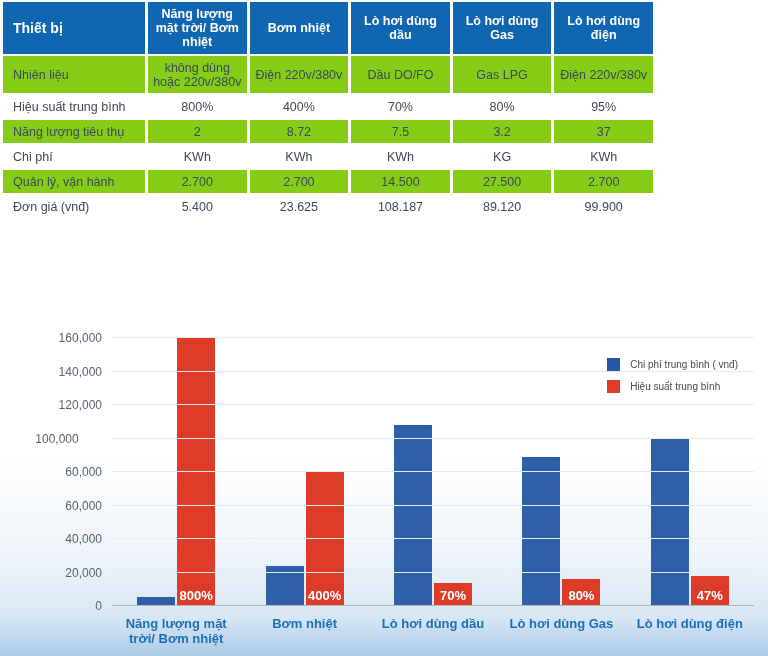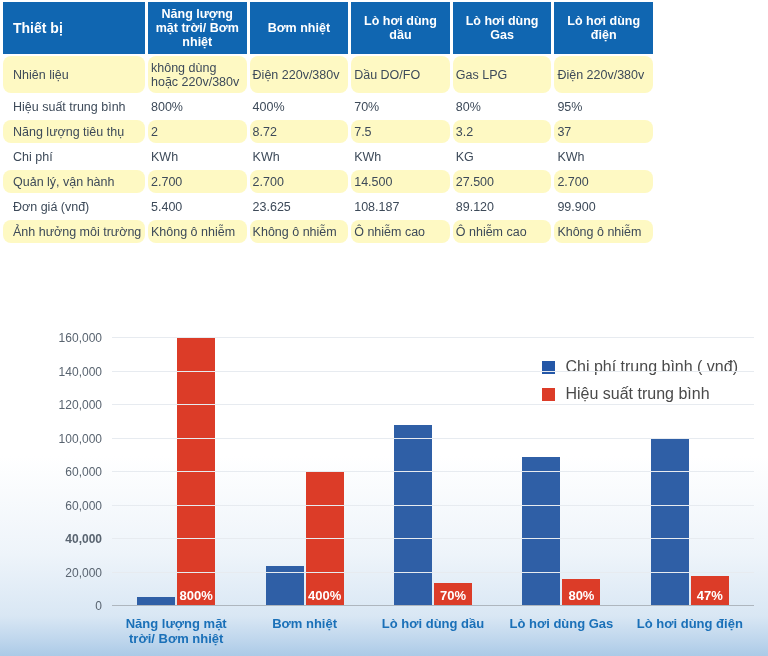--- a/index.html
+++ b/index.html
@@ -6,24 +6,24 @@
   html,body { width:768px; height:656px; background:#ffffff; overflow:hidden;
               font-family:"Liberation Sans","DejaVu Sans",sans-serif; }
 
   
   .cmp-table { width:656px; border-collapse:separate; border-spacing:3px 2px;
                table-layout:fixed; font-size:12.5px; }
   .cmp-table th { background:#1066b1; color:#ffffff; font-weight:bold;
                   text-align:center; padding:5px 4px; line-height:14px;
                   vertical-align:middle; }
   .cmp-table th.lbl { text-align:left; padding-left:10px; font-size:14px; }
-  .cmp-table td { color:#3d4a59; padding:4.5px 3px;
+  .cmp-table td { text-align:center; color:#3d4a59; padding:4.5px 3px;
                   line-height:14px; vertical-align:middle; }
   .cmp-table td.lbl { text-align:left; padding-left:10px; }
-  .cmp-table tr.striped td { background:#fef9c3;border-radius:8px; }
+  .cmp-table tr.striped td { background:#84cc16; }
   .cmp-table tr.plain  td { background:#ffffff; }
 
   
   .chart { position:absolute; left:0; right:0; top:292px; bottom:0;
            background:linear-gradient(180deg,#ffffff 0%,#ffffff 45%,
                       #eef4fa 72%,#d9e7f4 89%,#bdd5ec 96%,#abcae7 100%); }
   .plot { position:absolute; left:112px; right:14px; top:46px; bottom:50px; }
   .grid { position:absolute; left:0; right:0; height:1px; background:#e7ebf0; }
   .grid.base { background:#aeb6be; }
   .ylab { position:absolute; right:118px; width:90px; text-align:right;
@@ -39,21 +39,21 @@
   .xlabels { position:absolute; left:112px; right:14px; bottom:4px; height:42px;
              display:flex; }
   .xlab { flex:1; text-align:center; color:#1a70b8; font-weight:bold;
           font-size:13px; line-height:15px; padding-top:6px; }
   .xlab span { display:inline-block; max-width:120px; }
   .legend { position:absolute; top:20px; right:16px; }
   .legend-item { display:flex; align-items:center; margin-bottom:9px; }
   .swatch { width:13px; height:13px; margin-right:10px; flex:0 0 auto; }
   .swatch.blue { background:#2457a7; }
   .swatch.red  { background:#dc3c28; }
-  .legend-text { font-size:16px; color:#4a4a4a; }
+  .legend-text { font-size:10px; color:#4a4a4a; }
 </style>
 </head>
 <body>
 
 <table class="cmp-table">
   <colgroup>
     <col style="width:142px">
     <col>
       <col>
       <col>
@@ -112,28 +112,20 @@
         <td>2.700</td>
       </tr>
       <tr class="plain">
         <td class="lbl">Đơn giá (vnđ)</td>
         <td>5.400</td>
         <td>23.625</td>
         <td>108.187</td>
         <td>89.120</td>
         <td>99.900</td>
       </tr>
-      <tr class="striped">
-        <td class="lbl">Ảnh hưởng môi trường</td>
-        <td>Không ô nhiễm</td>
-        <td>Không ô nhiễm</td>
-        <td>Ô nhiễm cao</td>
-        <td>Ô nhiễm cao</td>
-        <td>Không ô nhiễm</td>
-      </tr>
     </tbody>
 </table>
 
 <div class="chart">
   <div class="plot">
     <div class="groups">
         <div class="group">
           <div class="bar" style="background: rgb(47, 95, 166); height: 3.375%;"></div>
           <div class="bar" style="background: rgb(220, 60, 40); height: 100%;">
             <span class="bar-label">800%</span>
@@ -172,27 +164,27 @@
       <div class="legend-item">
         <span class="swatch red"></span>
         <span class="legend-text">Hiệu suất trung bình</span>
       </div>
     </div>
   <div class="grid base" style="bottom: 0%;"></div>
       <div class="ylab" style="bottom: calc(0%); right: calc(100% + 10px); width: 90px;">0</div>
       <div class="grid" style="bottom: 12.5%;"></div>
       <div class="ylab" style="bottom: calc(12.5%); right: calc(100% + 10px); width: 90px;">20,000</div>
       <div class="grid" style="bottom: 25%;"></div>
-      <div class="ylab" style="bottom: calc(25%); right: calc(100% + 10px); width: 90px; font-weight: bold;">40,000</div>
+      <div class="ylab" style="bottom: calc(25%); right: calc(100% + 10px); width: 90px;">40,000</div>
       <div class="grid" style="bottom: 37.5%;"></div>
       <div class="ylab" style="bottom: calc(37.5%); right: calc(100% + 10px); width: 90px;">60,000</div>
       <div class="grid" style="bottom: 50%;"></div>
       <div class="ylab" style="bottom: calc(50%); right: calc(100% + 10px); width: 90px;">60,000</div>
       <div class="grid" style="bottom: 62.5%;"></div>
-      <div class="ylab" style="bottom: calc(62.5%); right: calc(100% + 10px); width: 90px;">100,000</div>
+      <div class="ylab" style="bottom: calc(62.5%); right: calc(100% + 10px); width: 90px; text-align: center;">100,000</div>
       <div class="grid" style="bottom: 75%;"></div>
       <div class="ylab" style="bottom: calc(75%); right: calc(100% + 10px); width: 90px;">120,000</div>
       <div class="grid" style="bottom: 87.5%;"></div>
       <div class="ylab" style="bottom: calc(87.5%); right: calc(100% + 10px); width: 90px;">140,000</div>
       <div class="grid" style="bottom: 100%;"></div>
       <div class="ylab" style="bottom: calc(100%); right: calc(100% + 10px); width: 90px;">160,000</div>
     </div>
   <div class="xlabels">
       <div class="xlab"><span>Năng lượng mặt trời/ Bơm nhiệt</span></div>
       <div class="xlab"><span>Bơm nhiệt</span></div>

